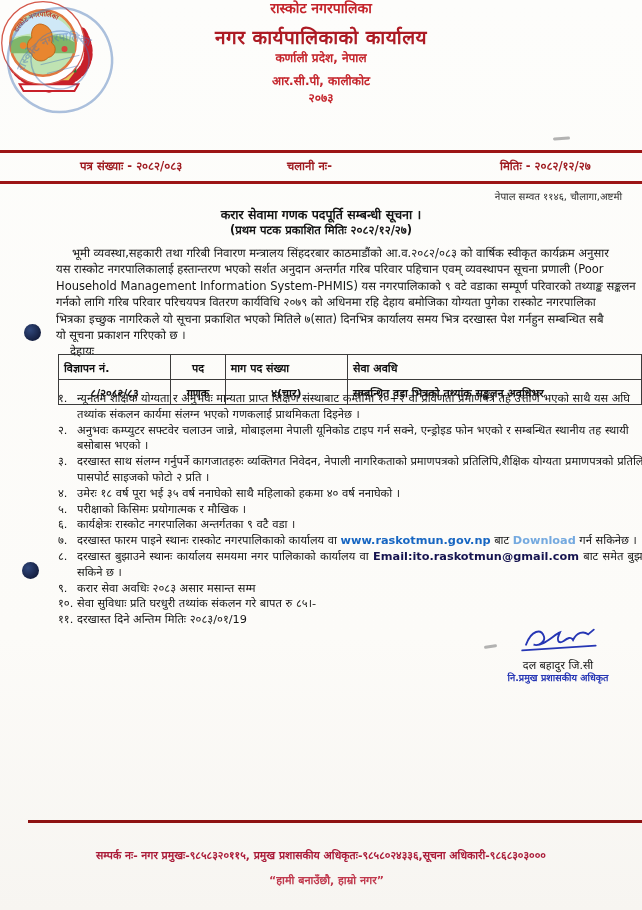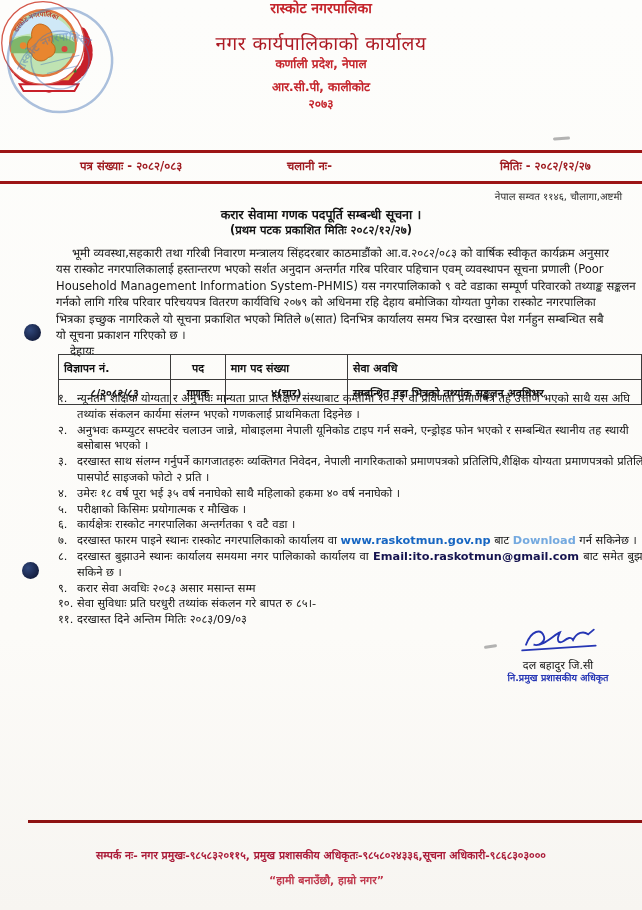--- a/index.html
+++ b/index.html
@@ -7,21 +7,21 @@
     position:relative;width:642px;height:910px;margin:0 auto;
     background:linear-gradient(180deg,#fdfdfb 0%,#fcfbf8 70%,#f7f5f1 100%);
     overflow:hidden;
     font-family:"DejaVu Sans","Liberation Sans",sans-serif;
     color:#1a1a1a;
   }
   .abs{position:absolute;}
   
   .hdr-text{left:0;right:0;top:34;text-align:center;line-height:1.15;}
   .h1{font-size:14px;font-weight:700;color:#c4242b;}
-  .h2{font-size:19px;font-weight:400;color:#ad1b24;margin-top:17px;letter-spacing:.5px;}
+  .h2{font-size:19px;font-weight:700;color:#ad1b24;margin-top:11px;letter-spacing:.5px;}
   .h3{font-size:12px;font-weight:700;color:#c4242b;margin-top:3px;}
   .h3.first{margin-top:9px;}
   .logo-left{left:84;top:36;width:98px;height:94px;}
   .logo-right{left:512;top:40;width:86px;height:86px;}
   .stamp{left:186;top:68;width:120px;height:120px;opacity:.45;transform:rotate(-14deg);}
   
   .rule{left:0;width:642px;height:2.5px;background:#9c1515;}
   .rule-top{top:150px;}
   .rule-mid{top:181px;}
   .ref-row{top:158px;left:0;width:642px;height:20px;font-size:11.5px;font-weight:700;color:#9e1a1f;}
@@ -167,21 +167,21 @@
     <div class="li"><span class="num">५.</span><span>परीक्षाको किसिमः प्रयोगात्मक र मौखिक ।</span></div>
     <div class="li"><span class="num">६.</span><span>कार्यक्षेत्रः रास्कोट नगरपालिका अन्तर्गतका ९ वटै वडा ।</span></div>
     <div class="li">
       <span class="num">७.</span><span>दरखास्त फारम पाइने स्थानः रास्कोट नगरपालिकाको कार्यालय वा </span><span class="link">www.raskotmun.gov.np</span><span> बाट </span><span class="download">Download</span><span> गर्न सकिनेछ ।</span>
     </div>
     <div class="li just">
       <span class="num">८.</span><span>दरखास्त बुझाउने स्थानः कार्यालय समयमा नगर पालिकाको कार्यालय वा </span><span class="email-b">Email:ito.raskotmun@gmail.com</span><span> बाट समेत बुझाउन सकिने छ ।</span>
     </div>
     <div class="li"><span class="num">९.</span><span>करार सेवा अवधिः २०८३ असार मसान्त सम्म</span></div>
     <div class="li"><span class="num">१०.</span><span>सेवा सुविधाः प्रति घरधुरी तथ्यांक संकलन गरे बापत रु ८५।-</span></div>
-    <div class="li"><span class="num">११.</span><span>दरखास्त दिने अन्तिम मितिः २०८३/09/०३</span></div>
+    <div class="li"><span class="num">११.</span><span>दरखास्त दिने अन्तिम मितिः २०८३/०१/19</span></div>
   </div>
 
   <div class="abs sig">
     <svg width="92" height="32" viewBox="0 0 92 34">
       <path d="M12 22 C 18 6 28 5 31 13 C 33 18 26 24 20 22 C 30 25 42 11 48 9 C 44 17 46 22 52 18 C 56 15 60 13 62 17 C 66 9 73 7 78 11 L 84 6" fill="none" stroke="#2636b4" stroke-width="2" stroke-linecap="round"></path>
       <path d="M8 28 L 86 23" fill="none" stroke="#2636b4" stroke-width="2" stroke-linecap="round"></path>
     </svg>
     <div class="sig-name">दल बहादुर जि.सी</div>
     <div class="sig-desig">नि.प्रमुख प्रशासकीय अधिकृत</div>
   </div>

